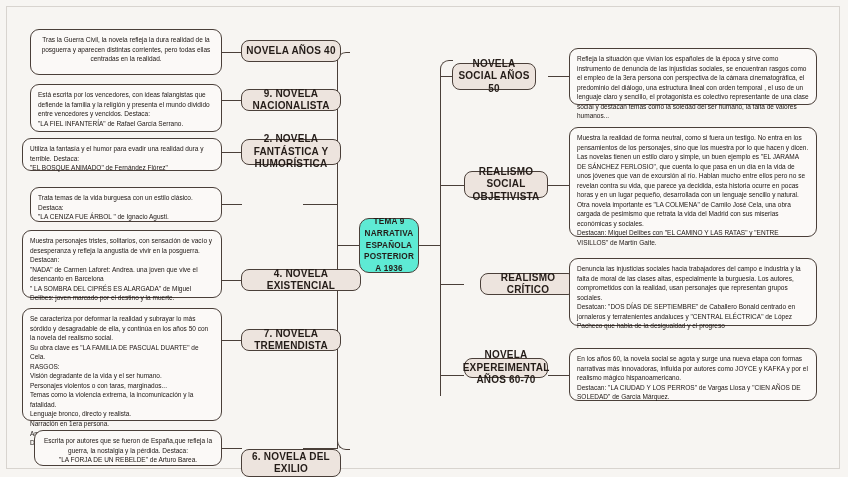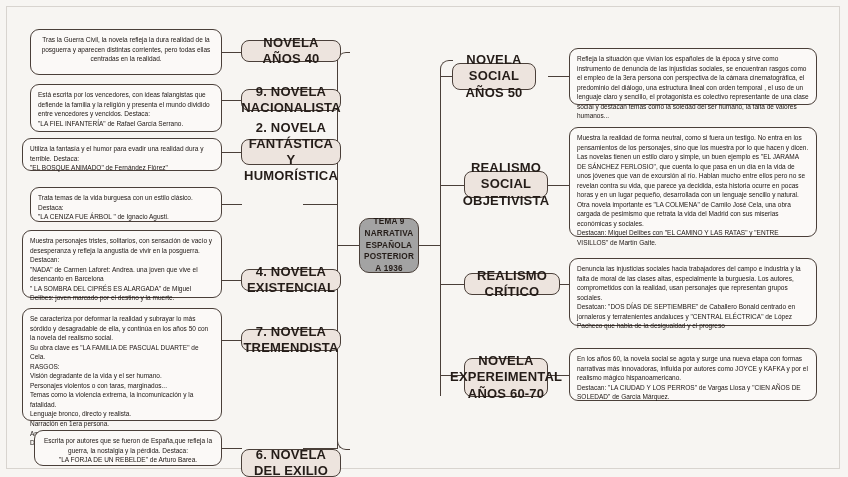--- a/index.html
+++ b/index.html
@@ -26,24 +26,24 @@
   
   .node{
     position:absolute;box-sizing:border-box;
     background:#ede4de;border:1.4px solid #4a3f39;border-radius:8px;
     color:#241c18;
     display:flex;align-items:center;justify-content:center;text-align:center;
     font-weight:bold;letter-spacing:.2px;line-height:1.25;
     padding:3px 4px;
   }
   .node.center{
-    background:#a3a3a3;border-width:1.8px;border-radius:10px;
+    background:#5eead4;border-width:1.8px;border-radius:10px;
     font-size:8.2px;line-height:1.45;
   }
-  .node.branch{font-size:13px;}
+  .node.branch{font-size:10px;}
 
   
   .detail{
     position:absolute;box-sizing:border-box;
     background:#fbf9f7;border:1.4px solid #4a3f39;border-radius:9px;
     color:#1c1512;
     font-size:6.5px;line-height:1.47;
     padding:5px 7px;
     white-space:pre-line;
   }
@@ -91,21 +91,21 @@
   <div class="ln lnh" style="left:548px;top:375px;width:22px;"></div>
 
   <div class="node center" style="left:359px;top:218px;width:60px;height:55px;">TEMA 9
 NARRATIVA
 ESPAÑOLA
 POSTERIOR A 1936</div>
 
   <div class="node branch" style="left:241px;top:40px;width:100px;height:22px;">NOVELA AÑOS 40</div>
   <div class="node branch" style="left:241px;top:89px;width:100px;height:22px;">9. NOVELA NACIONALISTA</div>
   <div class="node branch" style="left:241px;top:139px;width:100px;height:26px;">2. NOVELA FANTÁSTICA Y HUMORÍSTICA</div>
-  <div class="node branch" style="left:241px;top:269px;width:100px;height:22px;">4. NOVELA EXISTENCIAL</div>
+  <div class="node branch" style="left:241px;top:269px;width:120px;height:22px;">4. NOVELA EXISTENCIAL</div>
   <div class="node branch" style="left:241px;top:329px;width:100px;height:22px;">7. NOVELA TREMENDISTA</div>
   <div class="node branch" style="left:241px;top:449px;width:100px;height:28px;">6. NOVELA  DEL EXILIO</div>
 
   <div class="detail ctr" style="left:30px;top:29px;width:192px;height:46px;">Tras la Guerra Civil, la novela refleja la dura realidad de la posguerra y aparecen distintas corrientes, pero todas ellas centradas en la realidad.</div>
   <div class="detail" style="left:30px;top:84px;width:192px;height:48px;">Está escrita por los vencedores, con ideas falangistas que defiende la familia y la religión y presenta el mundo dividido entre vencedores y vencidos.   Destaca:
 "LA FIEL INFANTERÍA" de Rafael García Serrano.</div>
   <div class="detail" style="left:22px;top:138px;width:200px;height:33px;">Utiliza la fantasía y el humor para evadir una realidad dura y terrible.  Destaca:
 "EL BOSQUE ANIMADO" de Fernández Flórez"</div>
   <div class="detail" style="left:30px;top:187px;width:192px;height:35px;">Trata temas de la vida burguesa con un estilo clásico.   Destaca:
 "LA CENIZA FUE ÁRBOL " de Ignacio Agusti.</div>
@@ -122,22 +122,22 @@
 Narración en 1era persona.
 Ambientes cerrados y asfixiantes.
 Detalles duros y sórdidos, sin censura.</div>
   <div class="detail ctr" style="left:34px;top:430px;width:188px;height:36px;">Escrita por autores que se fueron de España,que refleja la guerra, la nostalgia y la pérdida. Destaca:
 "LA FORJA DE UN REBELDE" de Arturo Barea.</div>
 
   <div class="node branch" style="left:452px;top:63px;width:84px;height:27px;">NOVELA SOCIAL
 AÑOS 50</div>
   <div class="node branch" style="left:464px;top:171px;width:84px;height:27px;">REALISMO SOCIAL
 OBJETIVISTA</div>
-  <div class="node branch" style="left:464px;top:273px;width:96px;height:22px;">REALISMO CRÍTICO</div>
-  <div class="node branch" style="left:464px;top:358px;width:84px;height:39px;">NOVELA
+  <div class="node branch" style="left:480px;top:273px;width:96px;height:22px;">REALISMO CRÍTICO</div>
+  <div class="node branch" style="left:464px;top:358px;width:84px;height:20px;">NOVELA
 EXPEREIMENTAL
 AÑOS 60-70</div>
 
   <div class="detail" style="left:569px;top:48px;width:248px;height:57px;">Refleja la situación que vivían los españoles de la época y sirve como instrumento de denuncia de las injusticias sociales, se encuentran rasgos como el empleo de la 3era persona con perspectiva de la cámara cinematográfica, el predominio del diálogo, una estructura lineal con orden temporal , el uso de un lenguaje claro y sencillo, el protagonista es colectivo representante de una clase social y destacan temas como la soledad del ser humano, la falta de valores humanos...</div>
   <div class="detail" style="left:569px;top:127px;width:248px;height:110px;">Muestra la realidad de forma neutral, como si fuera un testigo. No entra en los pensamientos de los personajes, sino que los muestra por lo que hacen y dicen. Las novelas tienen un estilo claro y simple, un buen ejemplo es "EL JARAMA DE SÁNCHEZ FERLOSIO", que cuenta lo que pasa en un día en la vida de unos jóvenes que van de excursión al río. Hablan mucho entre ellos pero no se revelan contra su vida, que parece ya decidida, esta historia ocurre en pocas horas y en un lugar pequeño, desarrollada con un lenguaje sencillo y natural.
 Otra novela importante es  "LA COLMENA" de Camilo José Cela, una obra cargada de pesimismo que retrata la vida del Madrid con sus miserias económicas y sociales.
 Destacan: Miguel Delibes con "EL CAMINO Y LAS RATAS" y "ENTRE VISILLOS" de Martín Gaite.</div>
   <div class="detail" style="left:569px;top:258px;width:248px;height:68px;">Denuncia las injusticias sociales hacia trabajadores del campo e industria y la falta de moral de las clases altas, especialmente la burguesía. Los autores, comprometidos con la realidad, usan personajes que representan grupos sociales.
 Desatcan: "DOS DÍAS DE SEPTIEMBRE" de Caballero Bonald centrado en jornaleros y terratenientes andaluces y "CENTRAL ELÉCTRICA" de López Pacheco que habla de la desigualdad y el progreso</div>
   <div class="detail" style="left:569px;top:348px;width:248px;height:53px;">En los años 60, la novela social se agota y surge una nueva etapa con formas narrativas más innovadoras, influida por autores como JOYCE y KAFKA y por el realismo mágico hispanoamericano.

